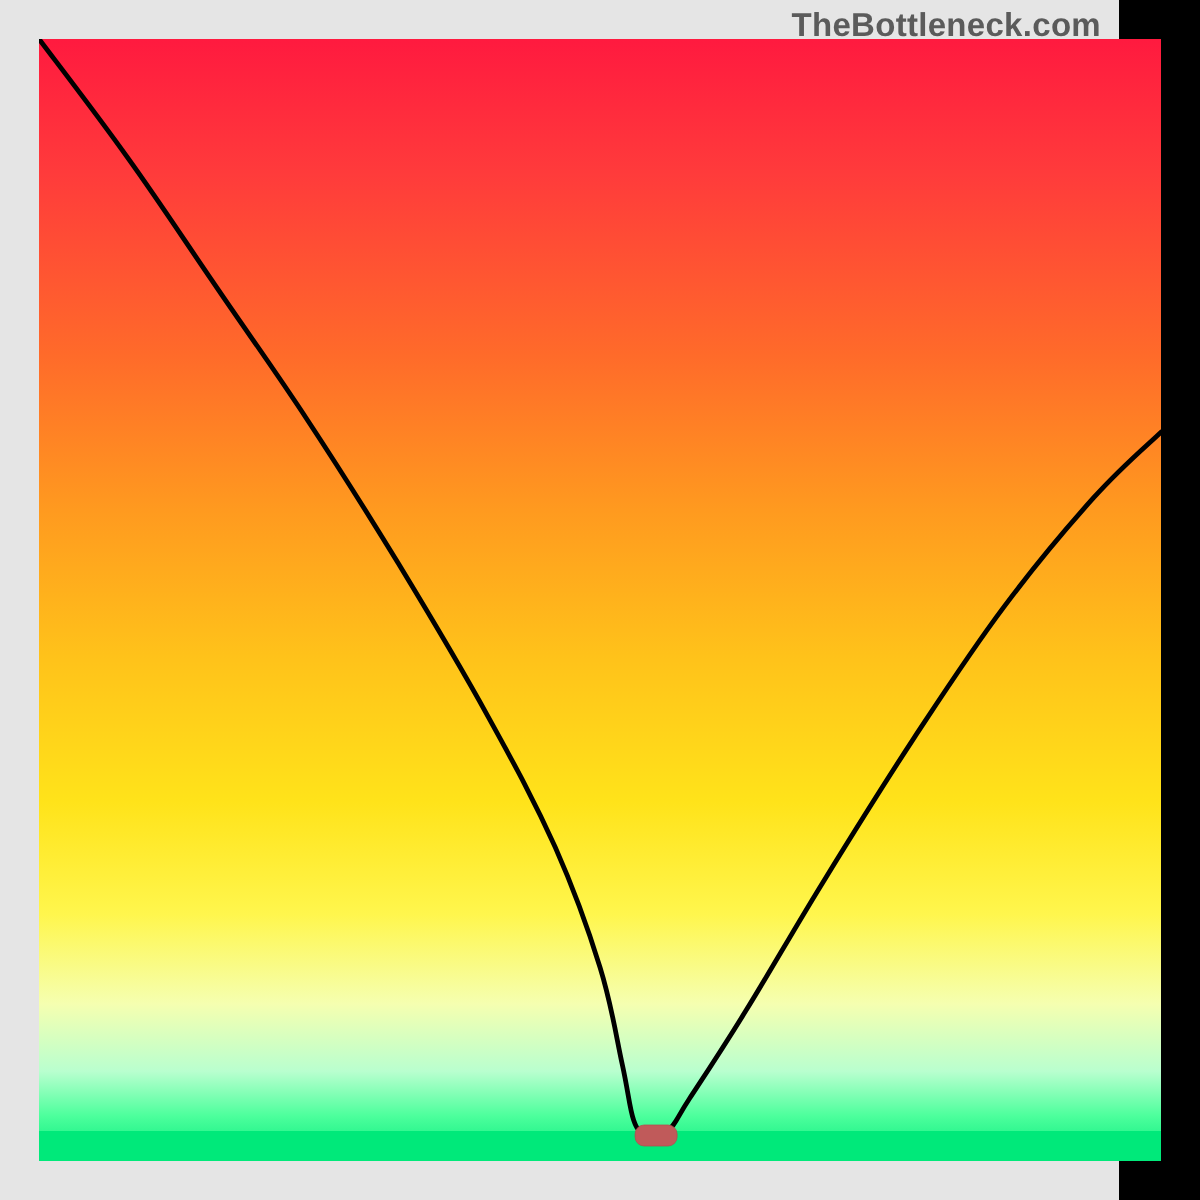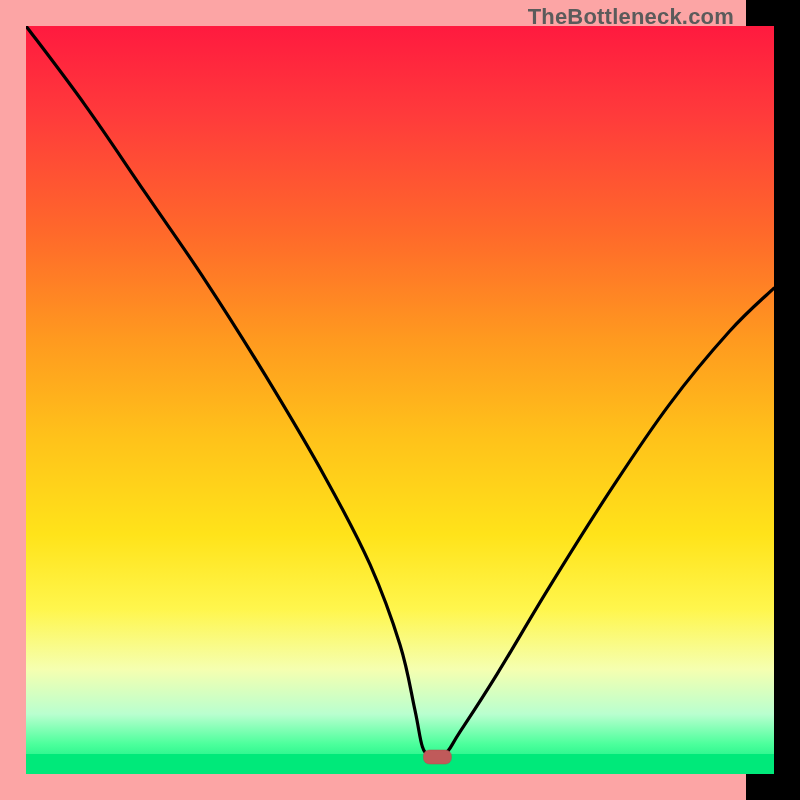--- a/index.html
+++ b/index.html
@@ -8,21 +8,21 @@
     width: 800px;
     height: 800px;
     background: #000;
     font-family: Arial, Helvetica, sans-serif;
     overflow: hidden;
   }
   .frame {
     position: relative;
     width: 746px;
     height: 800px;
-    background: #fca5a5;
+    background: #e5e5e5;
   }
   .watermark {
     position: absolute;
     top: 4px;
     right: 12px;
     color: #5b5b5b;
     font-size: 22px;
     font-weight: 600;
     letter-spacing: 0.2px;
     z-index: 50;

